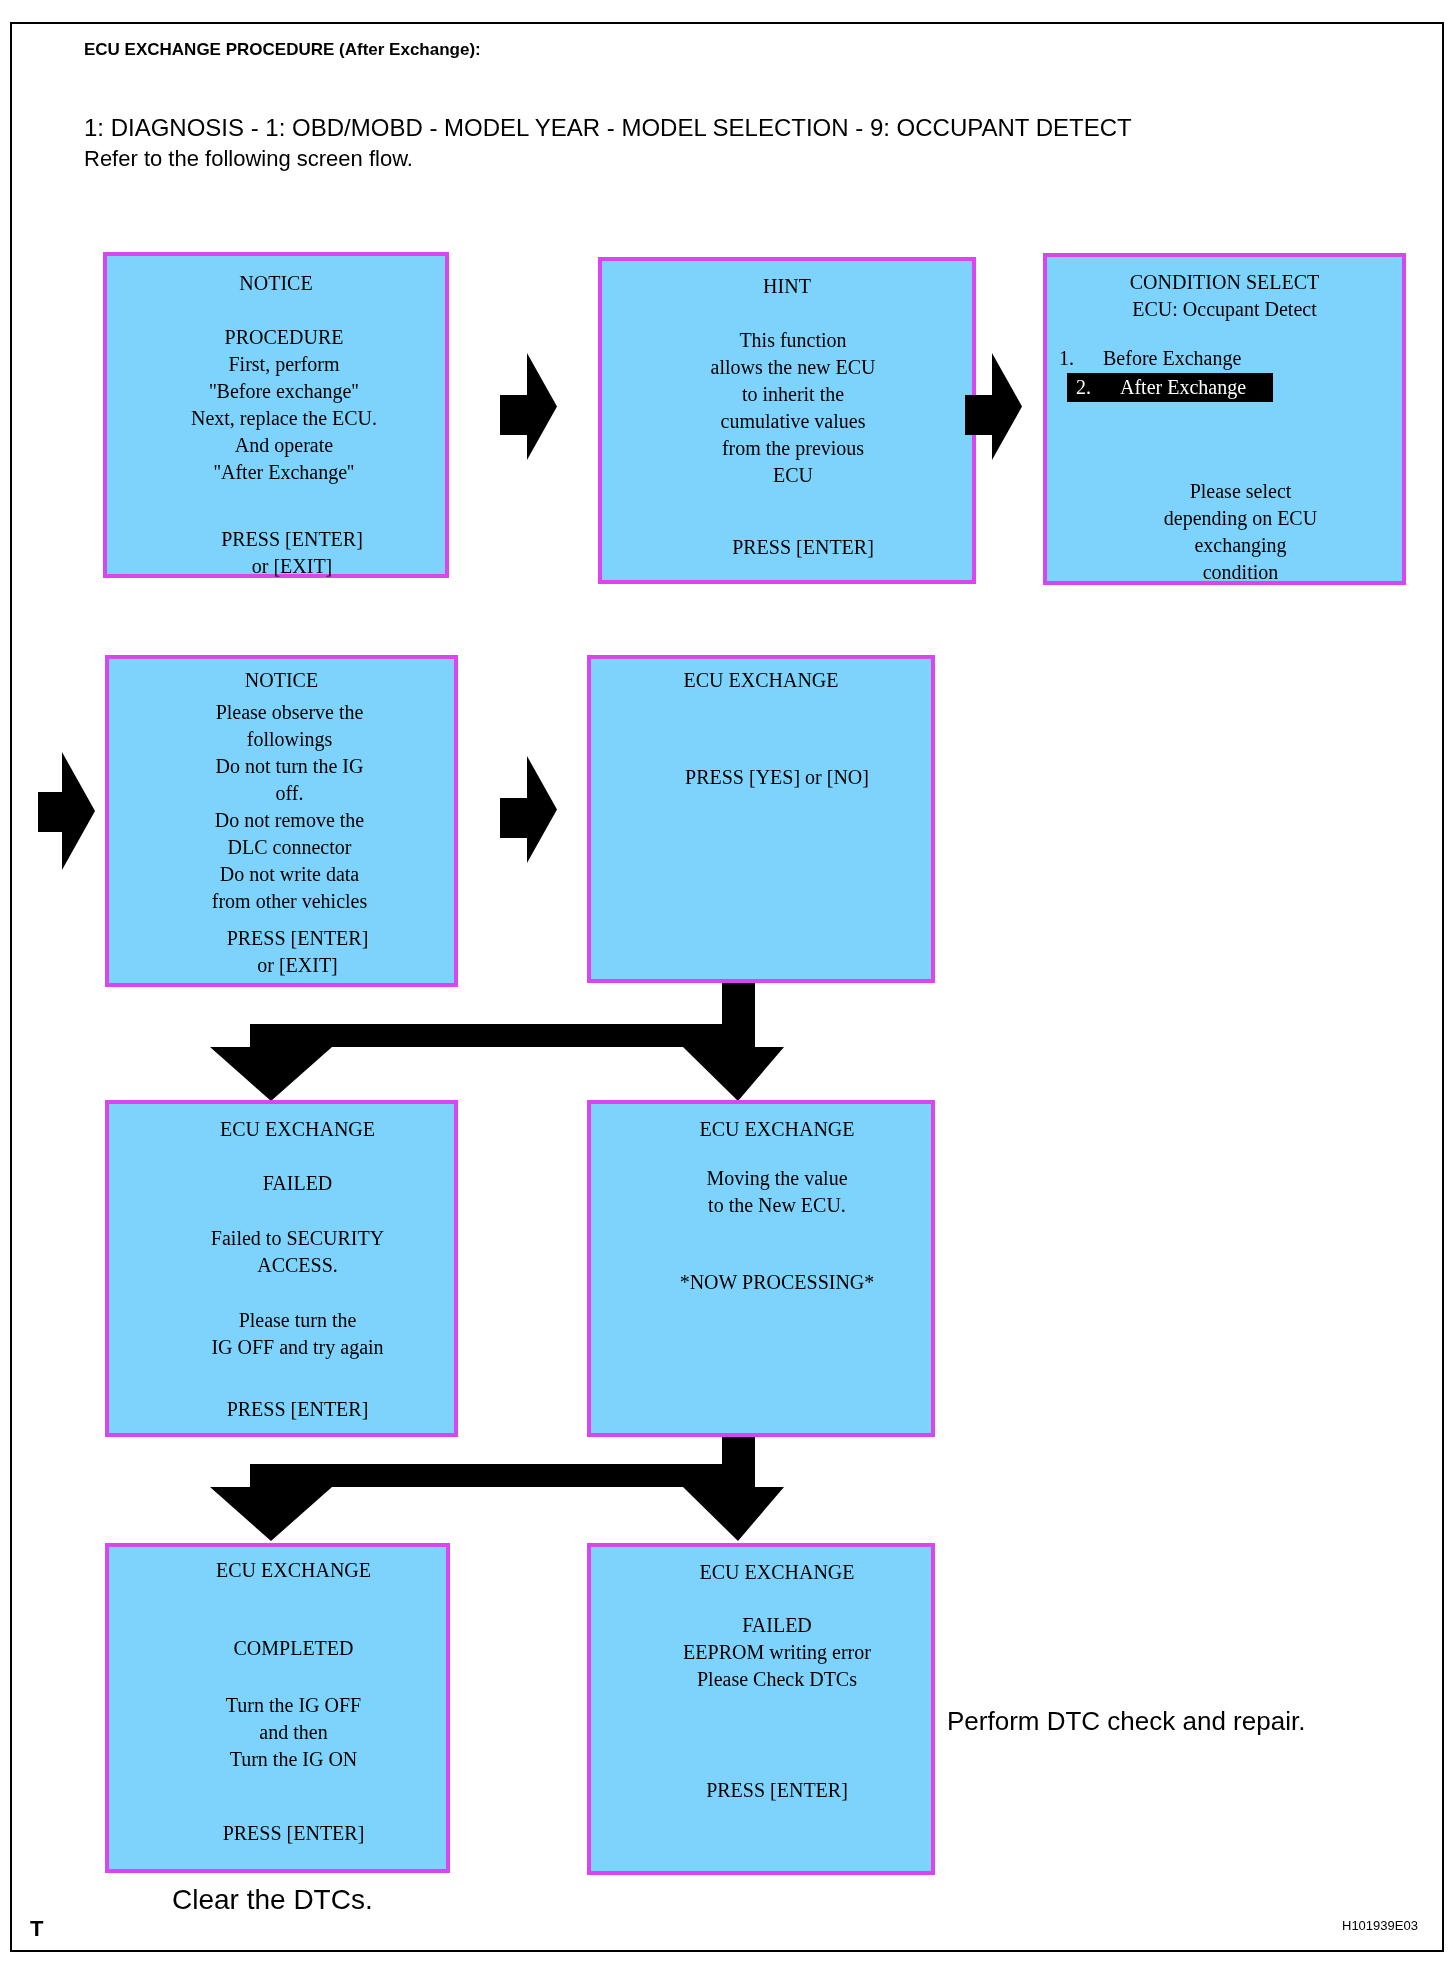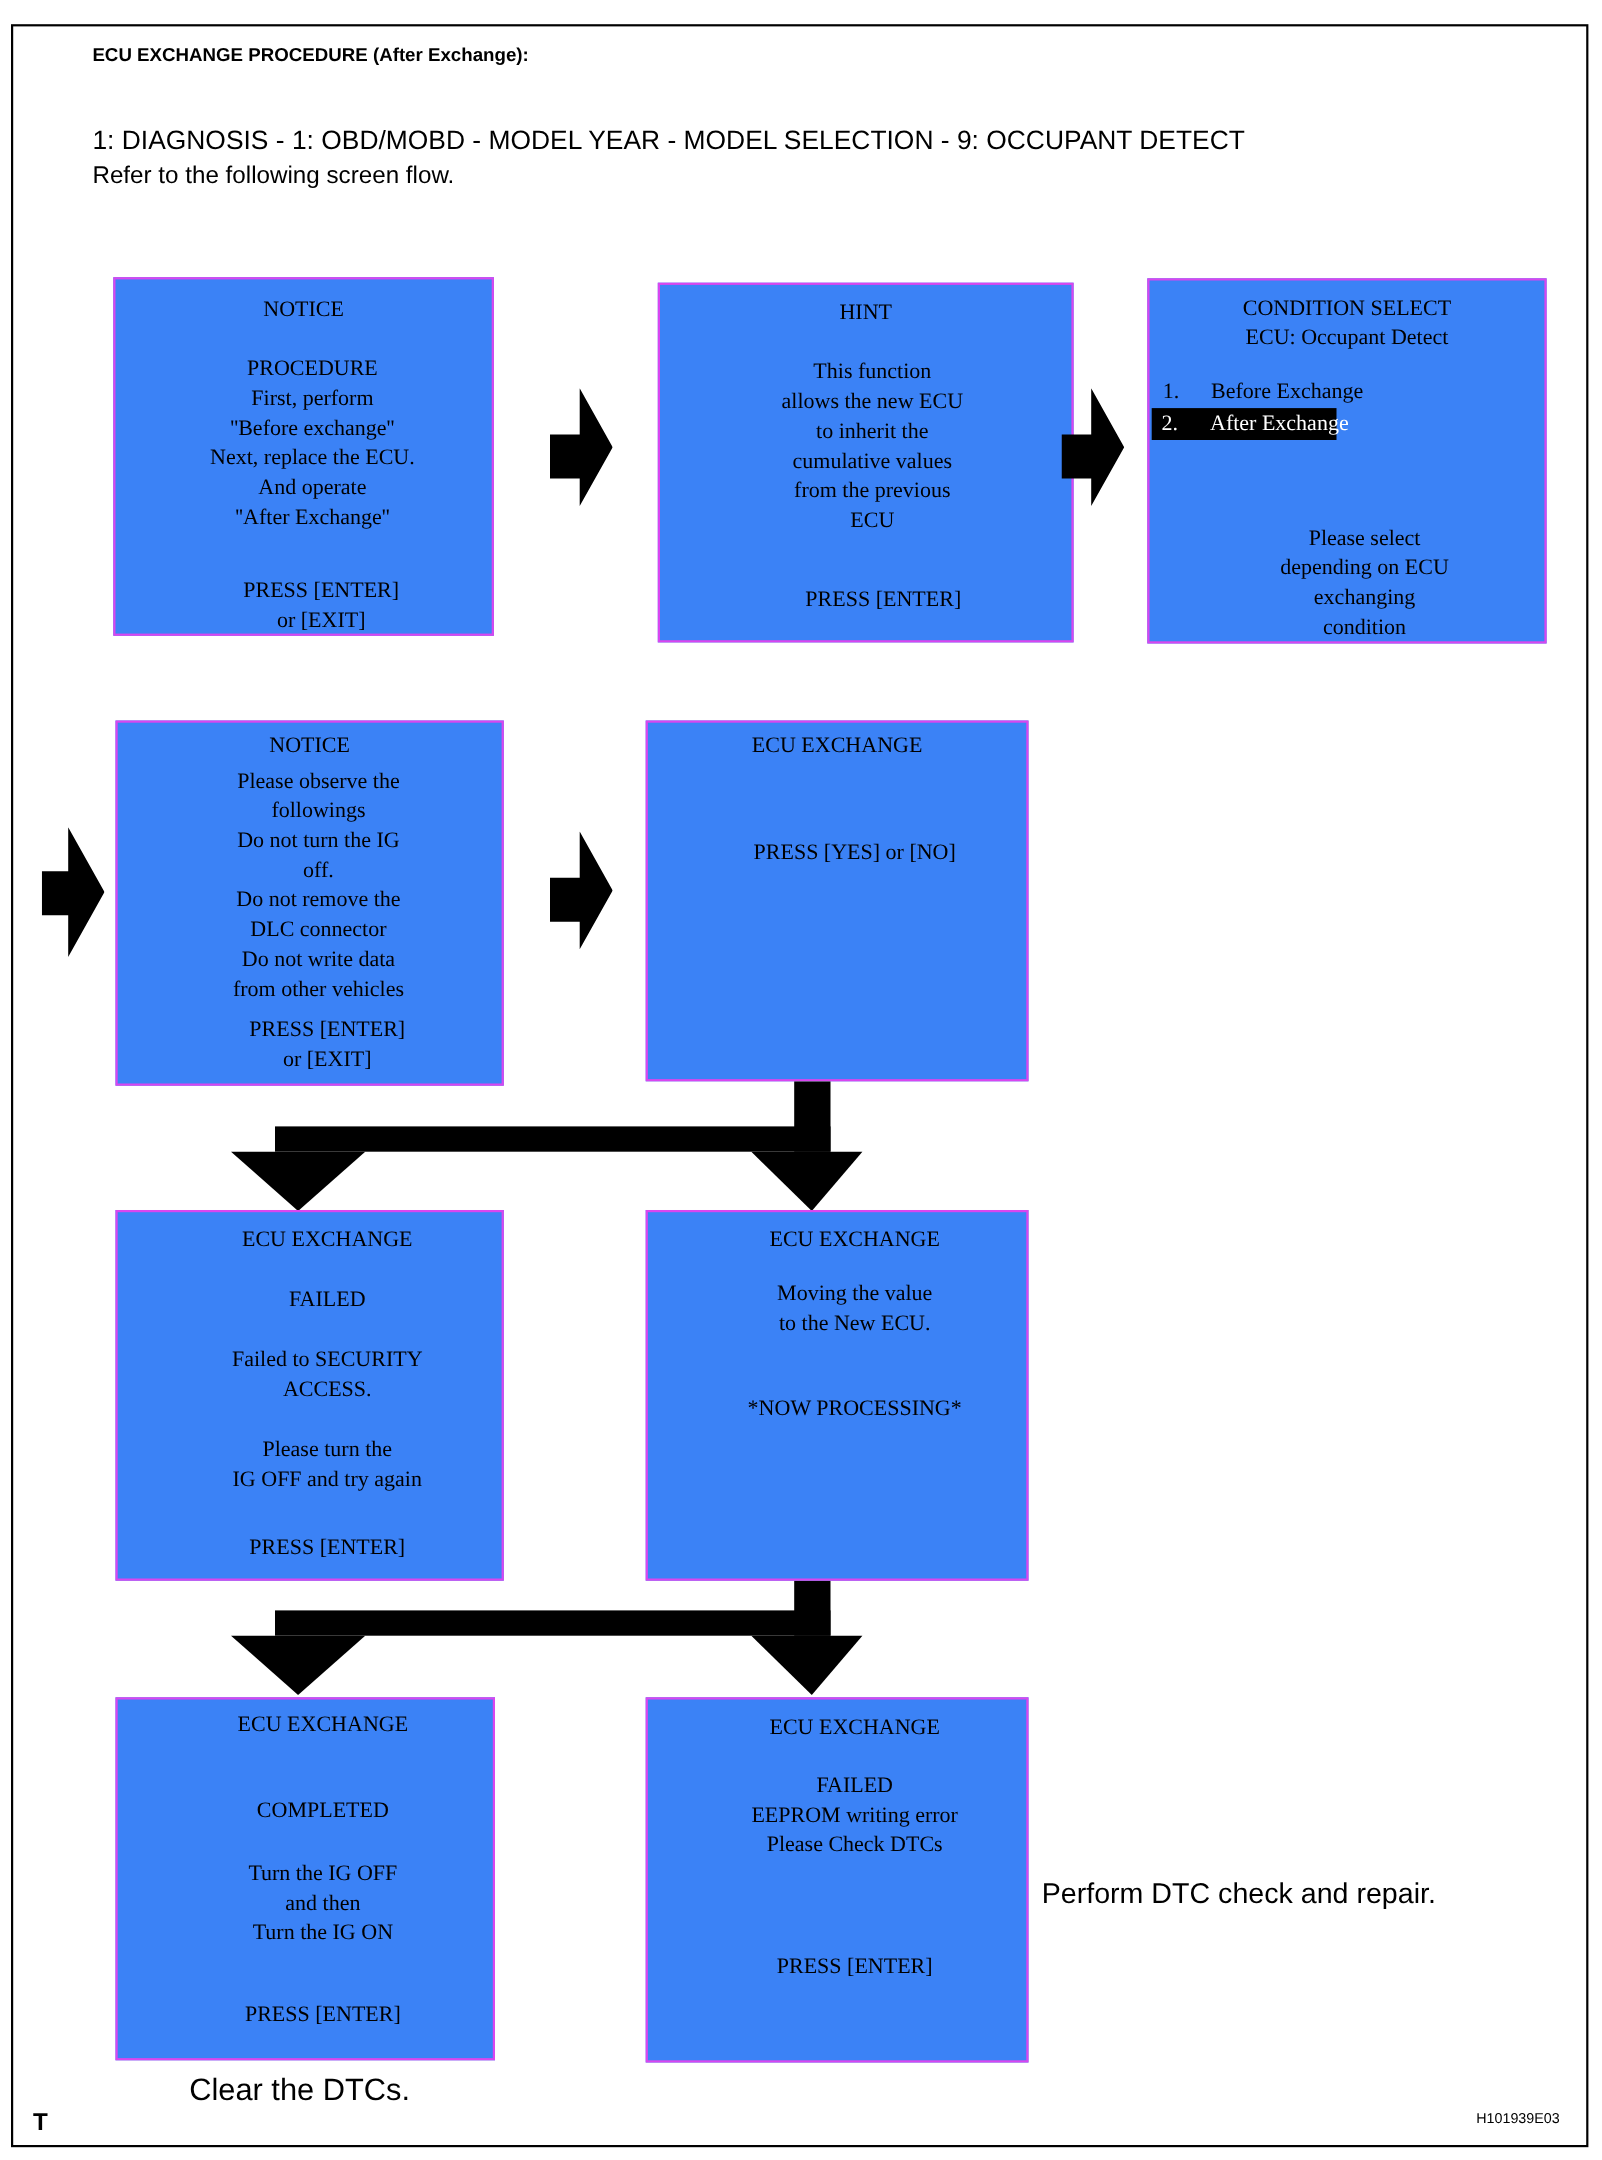--- a/index.html
+++ b/index.html
@@ -9,39 +9,39 @@
 
   
   .h-title{position:absolute;left:84px;top:40px;font-family:"Liberation Sans",sans-serif;
            font-weight:bold;font-size:17px;white-space:nowrap;}
   .h-path{position:absolute;left:84px;top:114px;font-family:"Liberation Sans",sans-serif;
           font-size:24px;white-space:nowrap;}
   .h-ref{position:absolute;left:84px;top:146px;font-family:"Liberation Sans",sans-serif;
          font-size:22px;white-space:nowrap;}
 
   
-  .screen{position:absolute;box-sizing:border-box;border:2px solid #d946ef;background:#3b82f6;
+  .screen{position:absolute;box-sizing:border-box;border:4px solid #d946ef;background:#7dd3fc;
           font-family:"Liberation Serif",serif;font-size:20px;line-height:27px;}
   .sc-title{text-align:center;}
   .ln{white-space:nowrap;text-align:center;}
   .center{text-align:center;padding-left:32px;}
 
   .sc-notice1{left:103px;top:252px;width:346px;height:326px;padding-top:14px;}
   .sc-notice1 .body{margin:27px 0 0 16px;}
   .sc-notice1 .footer{margin-top:40px;}
 
   .sc-hint{left:598px;top:257px;width:378px;height:327px;padding-top:12px;}
   .sc-hint .body{margin:27px 0 0 12px;}
   .sc-hint .footer{margin-top:45px;}
 
   .sc-cond{left:1043px;top:253px;width:363px;height:332px;padding-top:12px;}
   .sc-cond .menu{margin-top:21px;}
   .menu-row{height:29px;line-height:29px;padding-left:12px;white-space:nowrap;}
   .menu-row .num{display:inline-block;width:44px;}
-  .menu-row.selected{background:#000;color:#fff;width:168px;margin-left:2px;padding-left:9px;box-sizing:border-box;}
+  .menu-row.selected{background:#000;color:#fff;width:206px;margin-left:20px;padding-left:9px;box-sizing:border-box;}
   .sc-cond .footer{margin-top:76px;}
 
   .sc-notice2{left:105px;top:655px;width:353px;height:332px;padding-top:8px;}
   .sc-notice2 .body{margin:5px 0 0 16px;}
   .sc-notice2 .footer{margin-top:10px;}
 
   .sc-confirm{left:587px;top:655px;width:348px;height:328px;padding-top:8px;}
   .sc-confirm .body{margin:58px 0 0 14px;}
   .sc-confirm .footer{margin-top:70px;}
 

